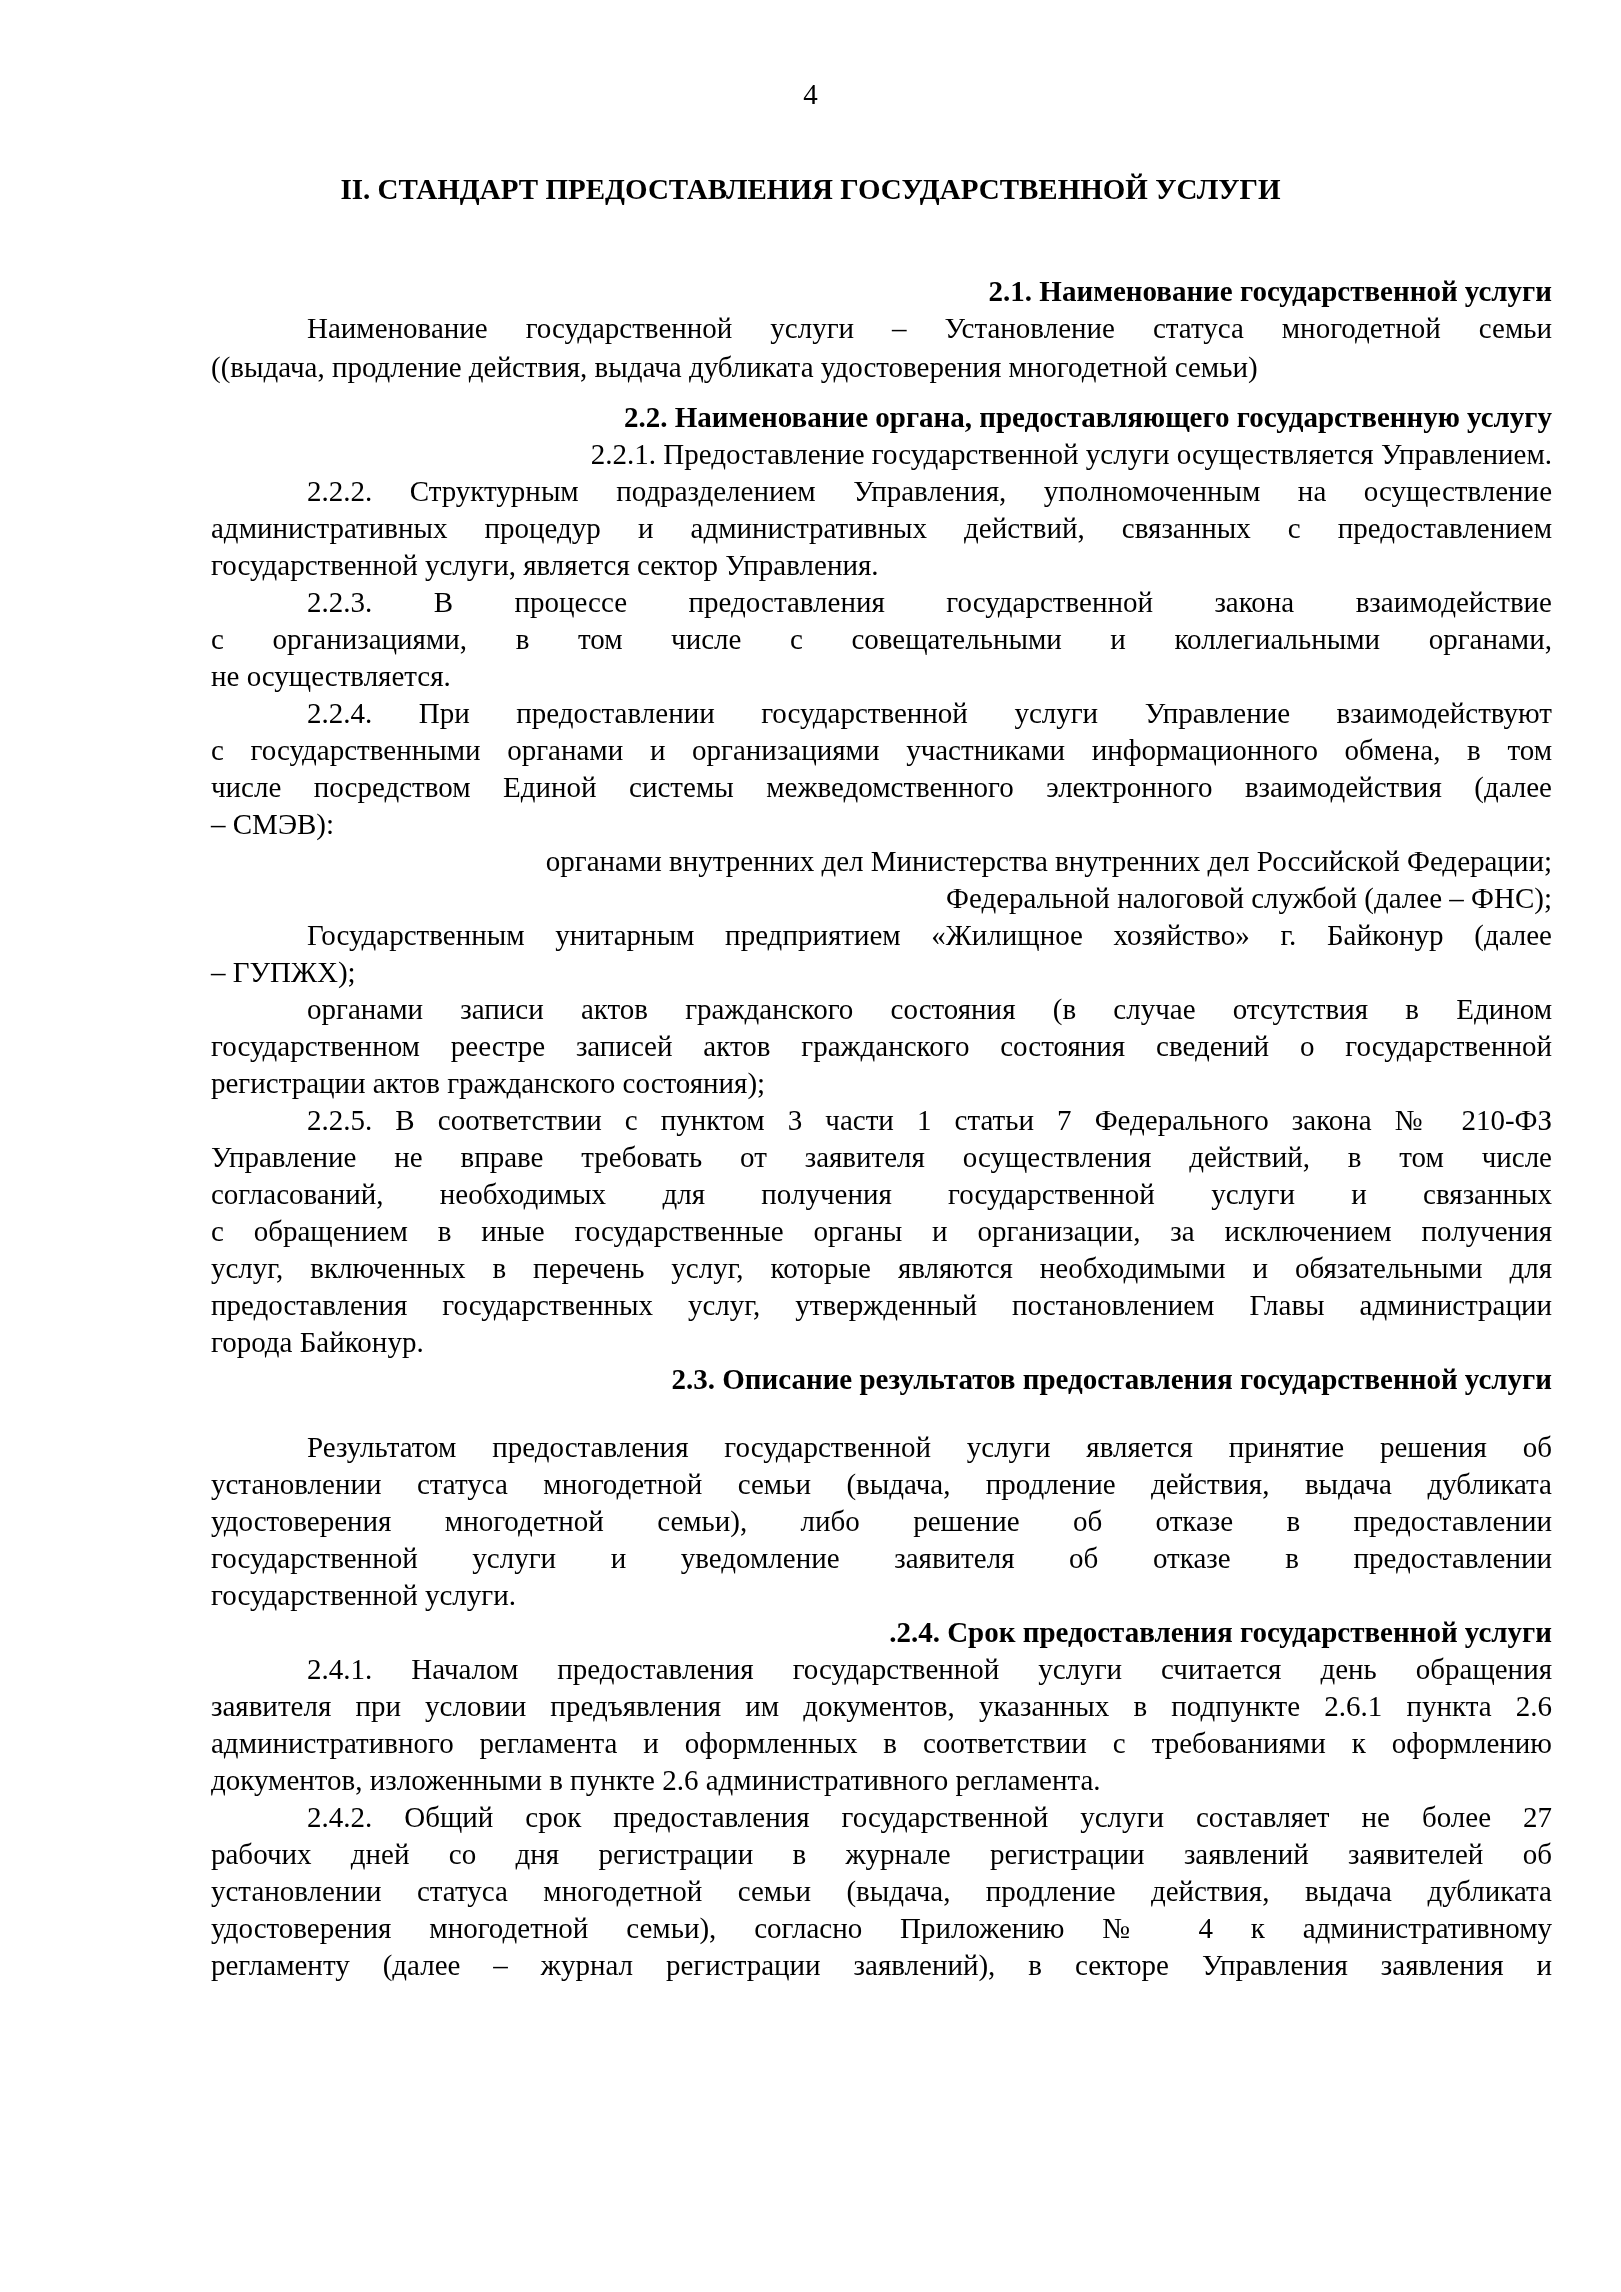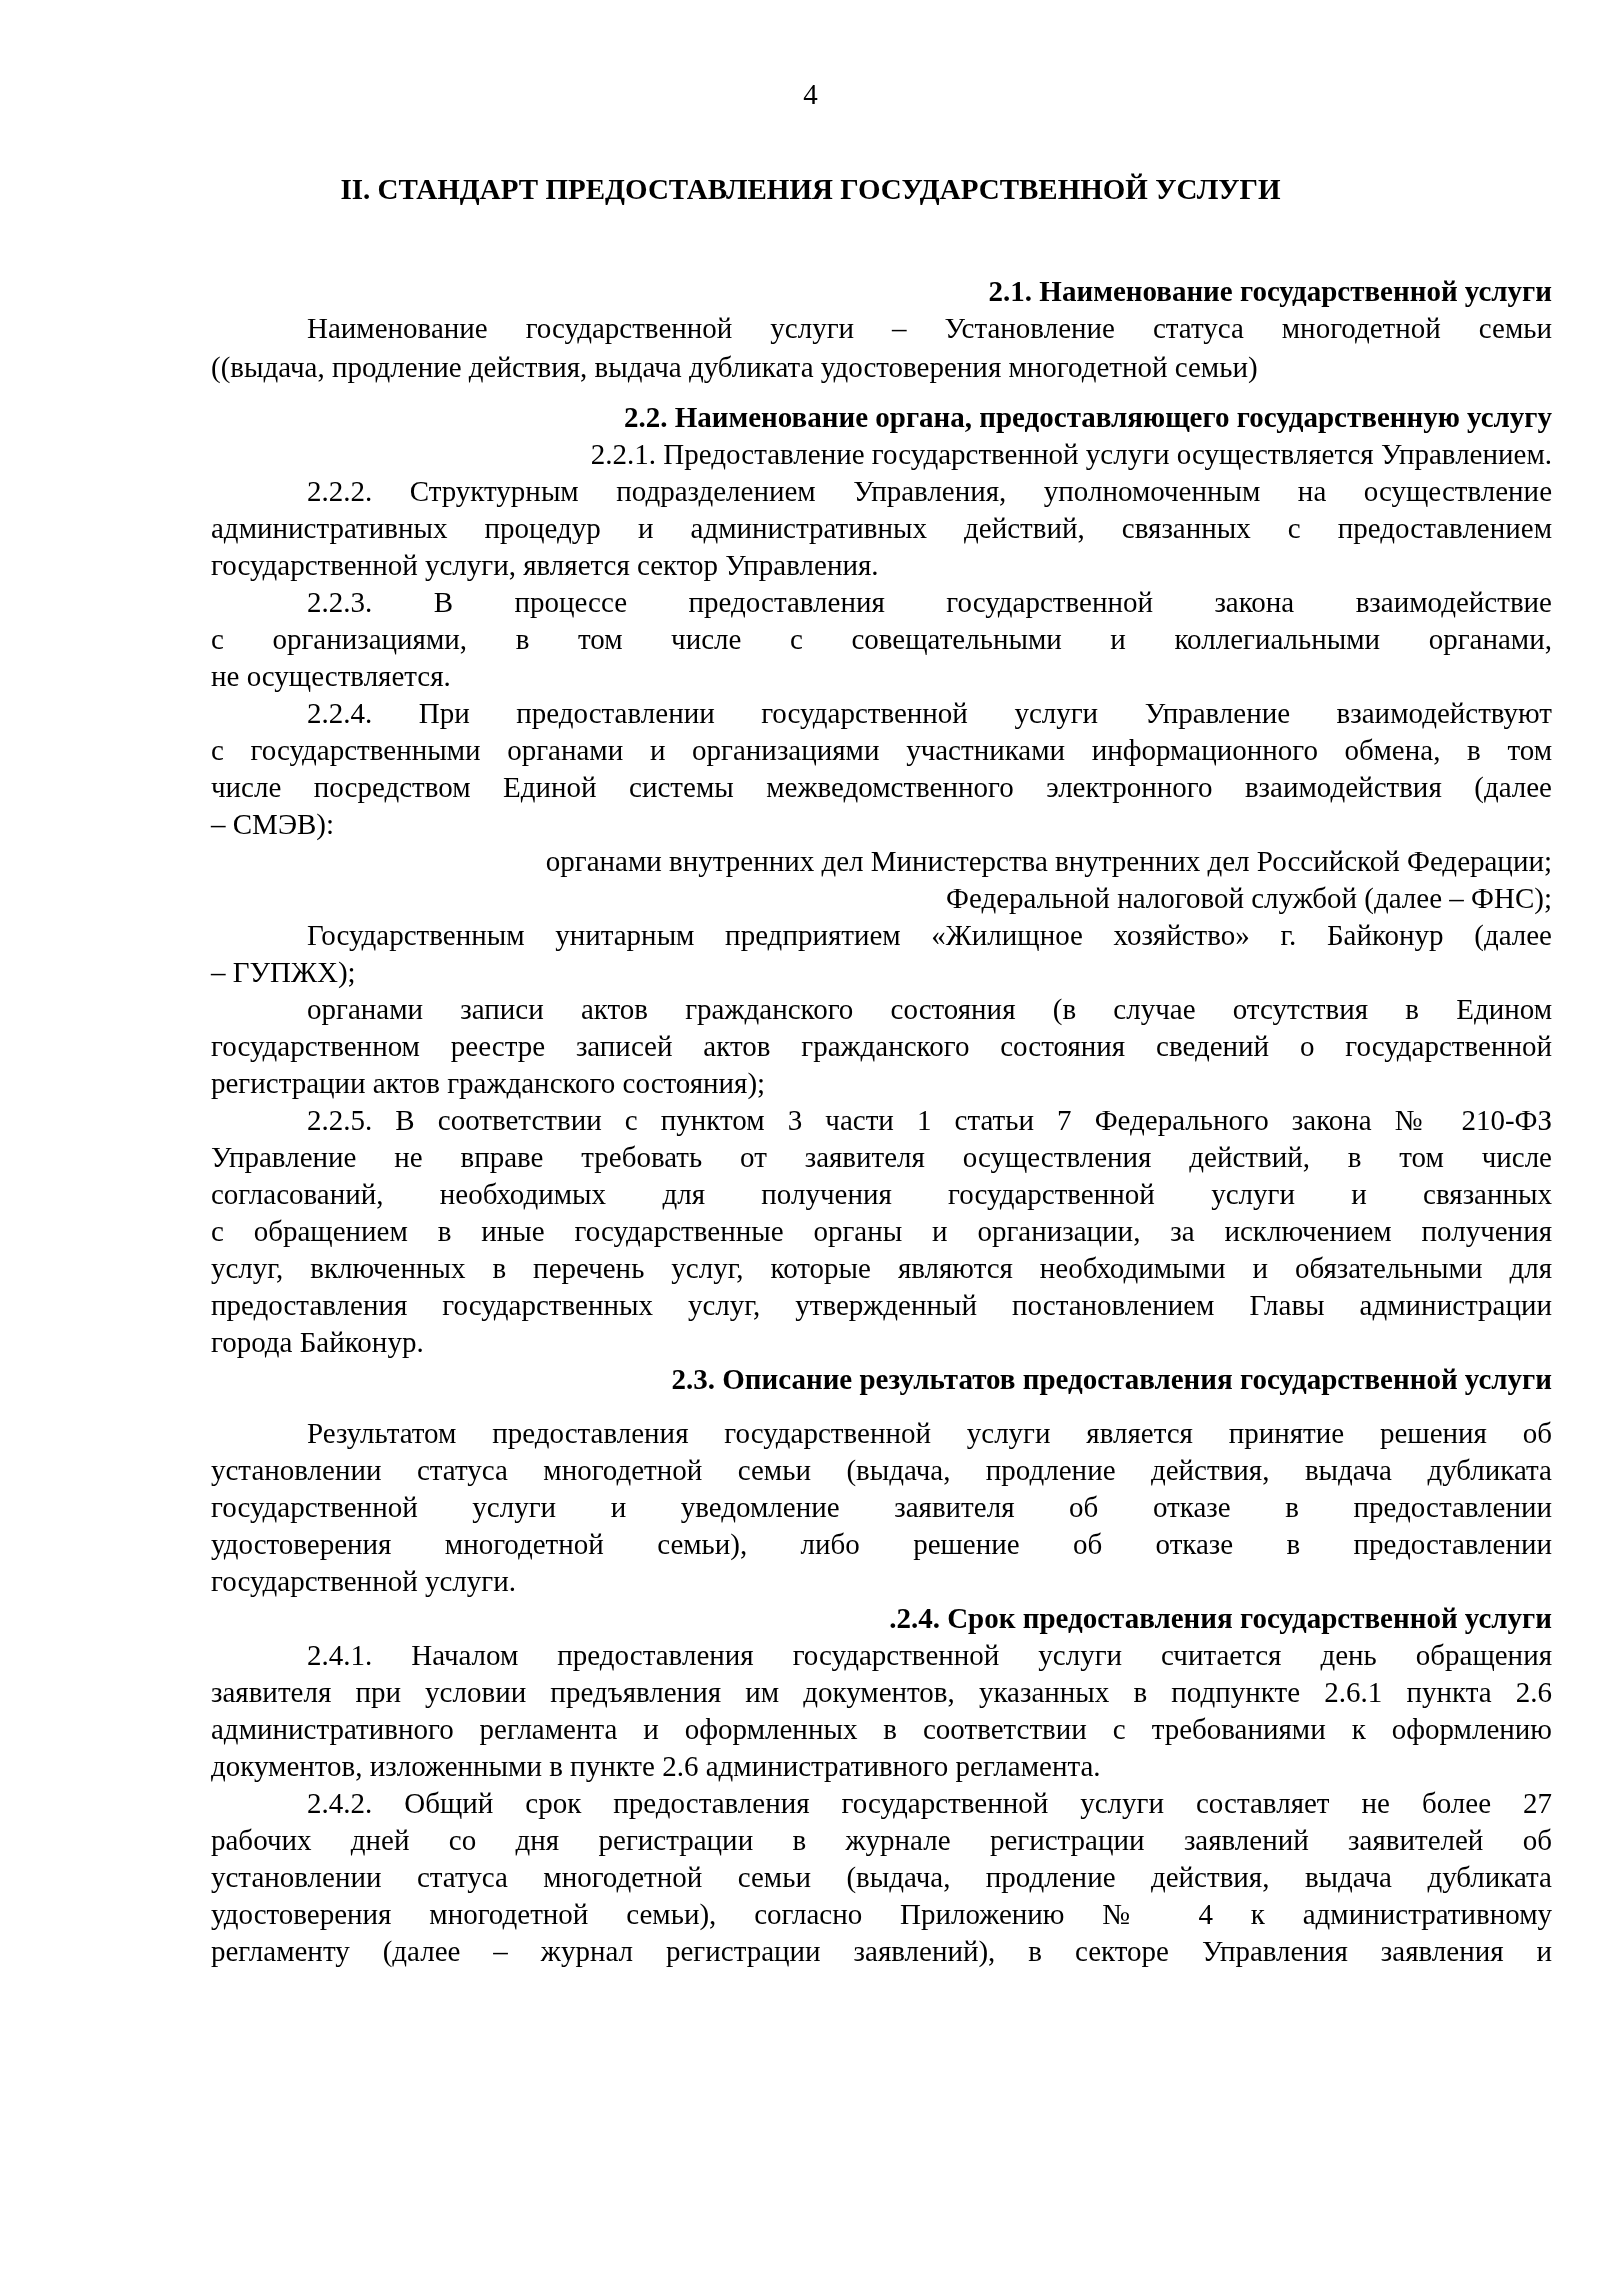--- a/index.html
+++ b/index.html
@@ -28,21 +28,21 @@
     margin-left: 211px;
     width: 1341px;
     margin-top: 65px;
   }
   .ln { line-height: 37px; }
   .j  { text-align: justify; text-align-last: justify; text-justify: inter-word; }
   .ind { text-indent: 96px; text-align: right; }
   .b  { font-weight: bold; }
   .mt15 { margin-top: 2px; }
   .mt13 { margin-top: 12.7px; }
-  .mb15 { margin-bottom: 17px; }
+  .mb15 { margin-bottom: 31px; }
 </style>
 </head>
 <body>
 
 <div class="page">
   <div class="pagenum">4</div>
   <div class="doc-title">II. СТАНДАРТ ПРЕДОСТАВЛЕНИЯ ГОСУДАРСТВЕННОЙ УСЛУГИ</div>
   <div class="content">
       <div class="block">
         <div class="ln ind b">2.1. Наименование государственной услуги</div>
@@ -96,22 +96,22 @@
         <div class="ln j">услуг, включенных в перечень услуг, которые являются необходимыми и обязательными для</div>
         <div class="ln j">предоставления государственных услуг, утвержденный постановлением Главы администрации</div>
         <div class="ln">города Байконур.</div>
       </div>
       <div class="block mb15">
         <div class="ln ind b">2.3. Описание результатов предоставления государственной услуги</div>
       </div>
       <div class="block">
         <div class="ln j ind">Результатом предоставления государственной услуги является принятие решения об</div>
         <div class="ln j">установлении статуса многодетной семьи (выдача, продление действия, выдача дубликата</div>
+        <div class="ln j">удостоверения многодетной семьи), либо решение об отказе в предоставлении</div>
         <div class="ln j">государственной услуги и уведомление заявителя об отказе в предоставлении</div>
-        <div class="ln j">удостоверения многодетной семьи), либо решение об отказе в предоставлении</div>
         <div class="ln">государственной услуги.</div>
       </div>
       <div class="block">
         <div class="ln ind b">.2.4. Срок предоставления государственной услуги</div>
       </div>
       <div class="block">
         <div class="ln j ind">2.4.1. Началом предоставления государственной услуги считается день обращения</div>
         <div class="ln j">заявителя при условии предъявления им документов, указанных в подпункте 2.6.1 пункта 2.6</div>
         <div class="ln j">административного регламента и оформленных в соответствии с требованиями к оформлению</div>
         <div class="ln">документов, изложенными в пункте 2.6 административного регламента.</div>

